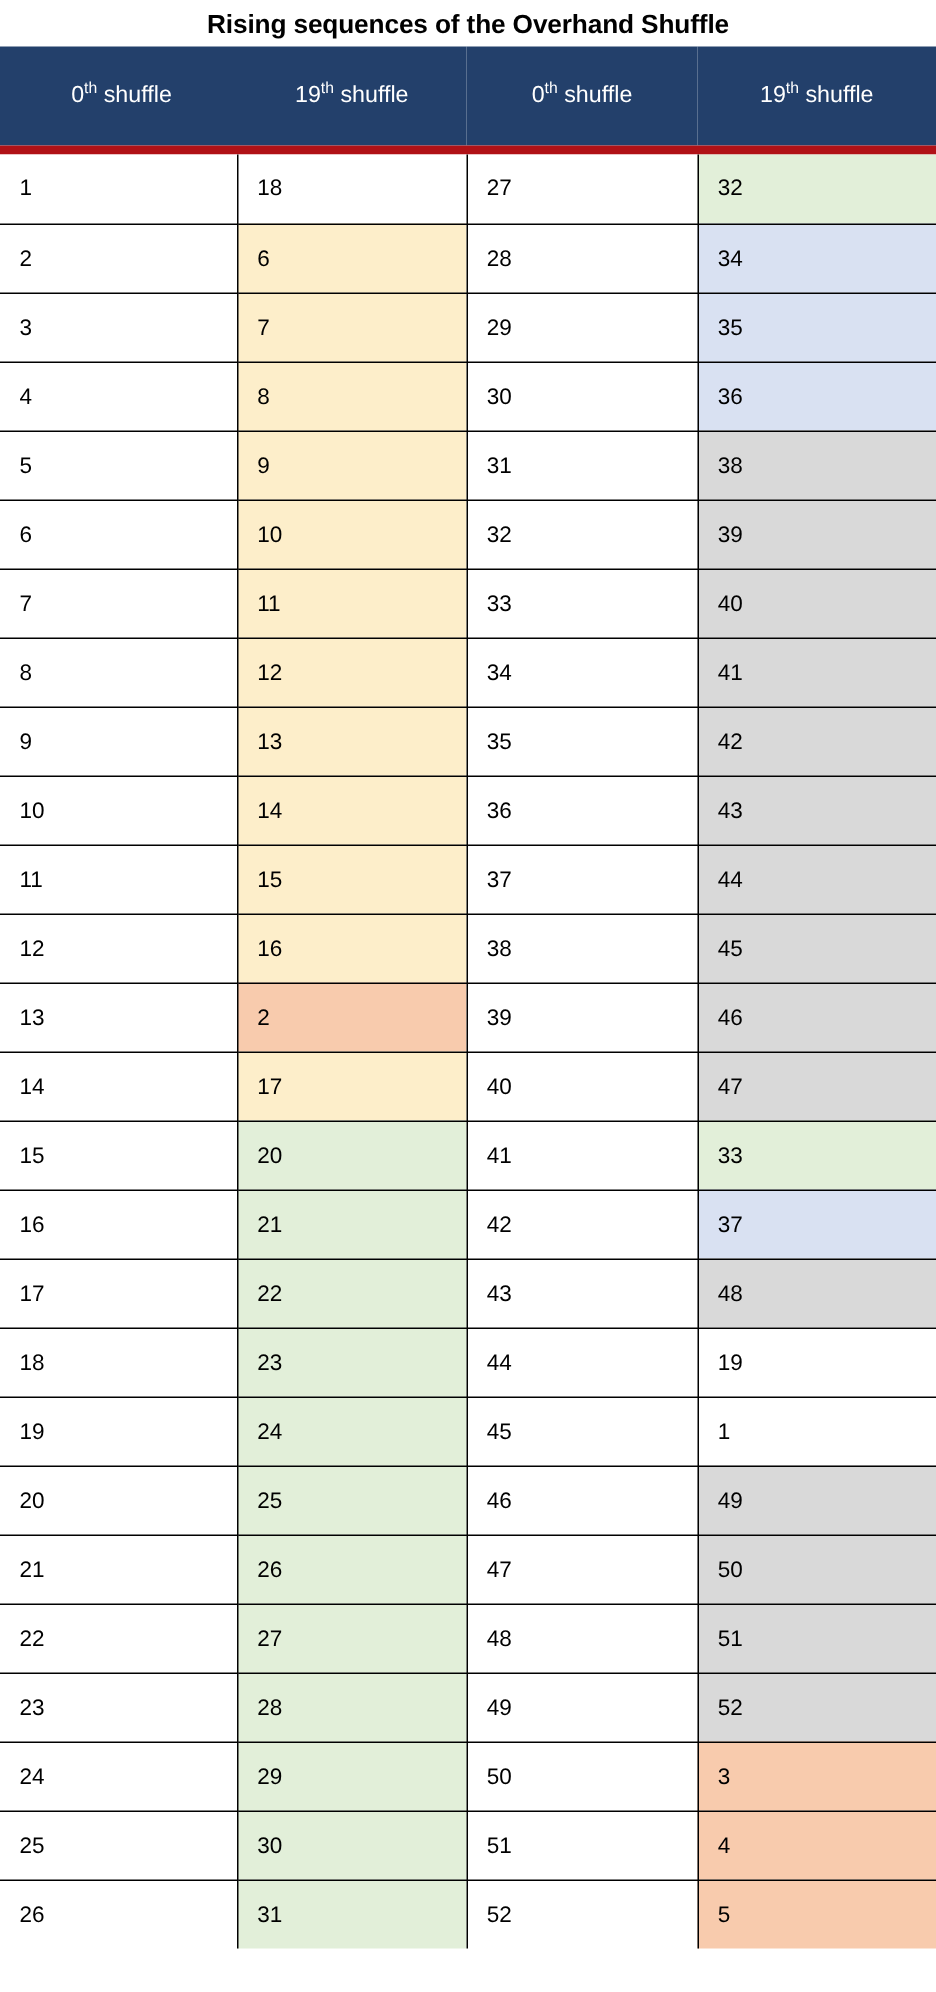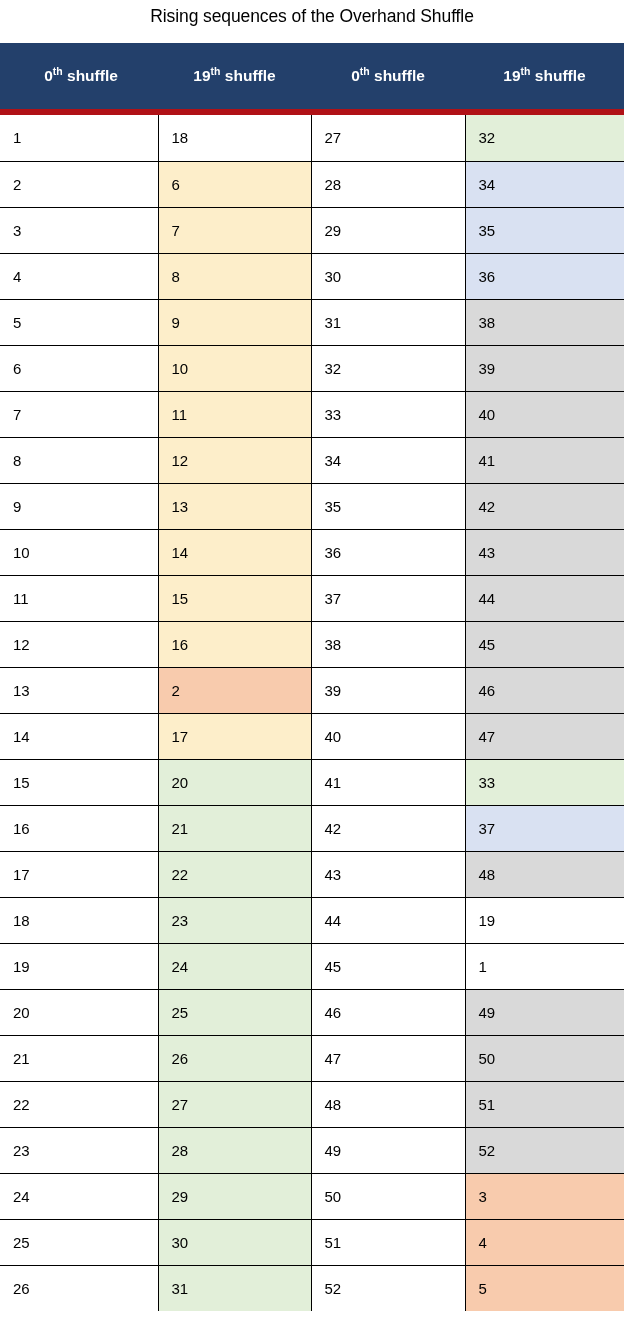--- a/index.html
+++ b/index.html
@@ -15,42 +15,42 @@
   }
   .page {
     width: 624px;
     height: 1328px;
     position: relative;
     box-sizing: border-box;
   }
   .title {
     text-align: center;
     font-size: 17.5px;
-    font-weight: normal;
+    font-weight: bold;
     color: #000000;
     letter-spacing: -0.1px;
     padding-top: 5px;
-    padding-bottom: 16px;
+    padding-bottom: 4px;
     line-height: 22px;
   }
   table.shuffle-table {
     border-collapse: collapse;
     width: 624px;
     table-layout: fixed;
   }
   table.shuffle-table col.c1 { width: 158px; }
   table.shuffle-table col.c2 { width: 153px; }
   table.shuffle-table col.c3 { width: 154px; }
   table.shuffle-table col.c4 { width: 159px; }
 
   thead tr.header-row th {
     background: #23406b;
     color: #ffffff;
     font-size: 15.5px;
-    font-weight: bold;
+    font-weight: normal;
     text-align: center;
     height: 66px;
     vertical-align: middle;
     padding: 0;
     border: none;
     box-sizing: border-box;
   }
   thead tr.header-row th:first-child { padding-left: 4px; }
   thead tr.rule-row td {
     background: #b01116;

